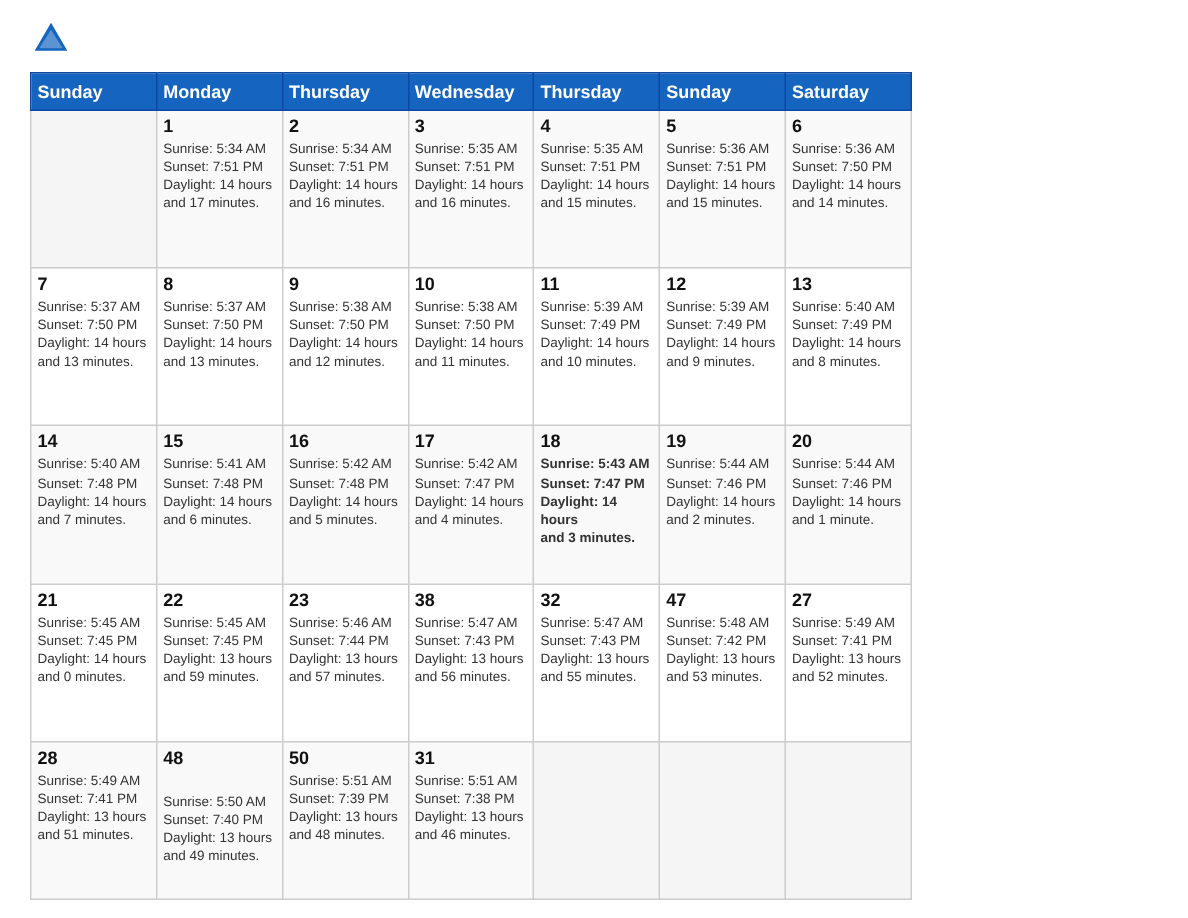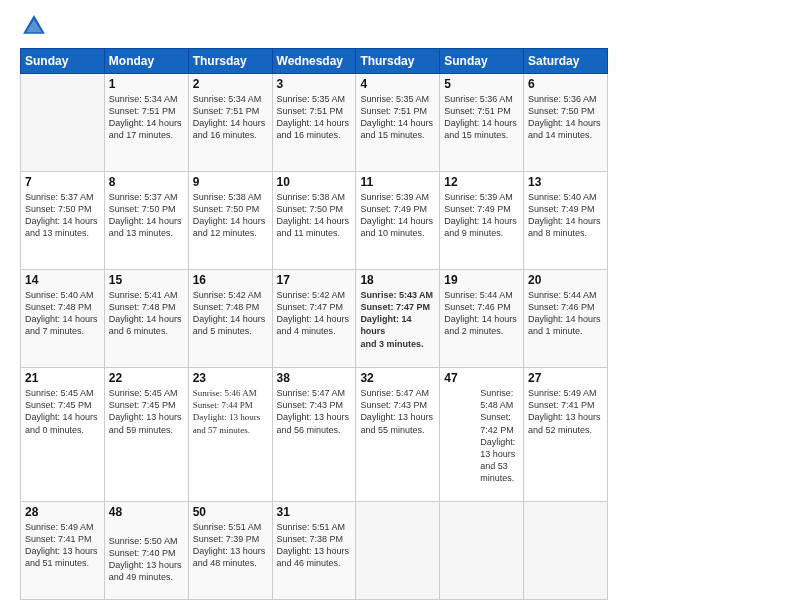--- a/index.html
+++ b/index.html
@@ -295,42 +295,42 @@
           </td>
           <td>
             <span class="day-number">22</span>
             <div class="cell-info" style="white-space: pre-line;">Sunrise: 5:45 AM
 Sunset: 7:45 PM
 Daylight: 13 hours
 and 59 minutes.</div>
           </td>
           <td>
             <span class="day-number">23</span>
-            <div class="cell-info" style="white-space: pre-line; font-family: Liberation Serif, serif;">Sunrise: 5:46 AM
+            <div class="cell-info" style="white-space: pre-line;">Sunrise: 5:46 AM
 Sunset: 7:44 PM
 Daylight: 13 hours
 and 57 minutes.</div>
           </td>
           <td>
             <span class="day-number">38</span>
             <div class="cell-info" style="white-space: pre-line;">Sunrise: 5:47 AM
 Sunset: 7:43 PM
 Daylight: 13 hours
 and 56 minutes.</div>
           </td>
           <td>
             <span class="day-number">32</span>
             <div class="cell-info" style="white-space: pre-line;">Sunrise: 5:47 AM
 Sunset: 7:43 PM
 Daylight: 13 hours
 and 55 minutes.</div>
           </td>
           <td>
             <span class="day-number">47</span>
-            <div class="cell-info" style="white-space: pre-line; margin-left: 36px;">Sunrise: 5:48 AM
+            <div class="cell-info" style="white-space: pre-line;">Sunrise: 5:48 AM
 Sunset: 7:42 PM
 Daylight: 13 hours
 and 53 minutes.</div>
           </td>
           <td>
             <span class="day-number">27</span>
             <div class="cell-info" style="white-space: pre-line;">Sunrise: 5:49 AM
 Sunset: 7:41 PM
 Daylight: 13 hours
 and 52 minutes.</div>

